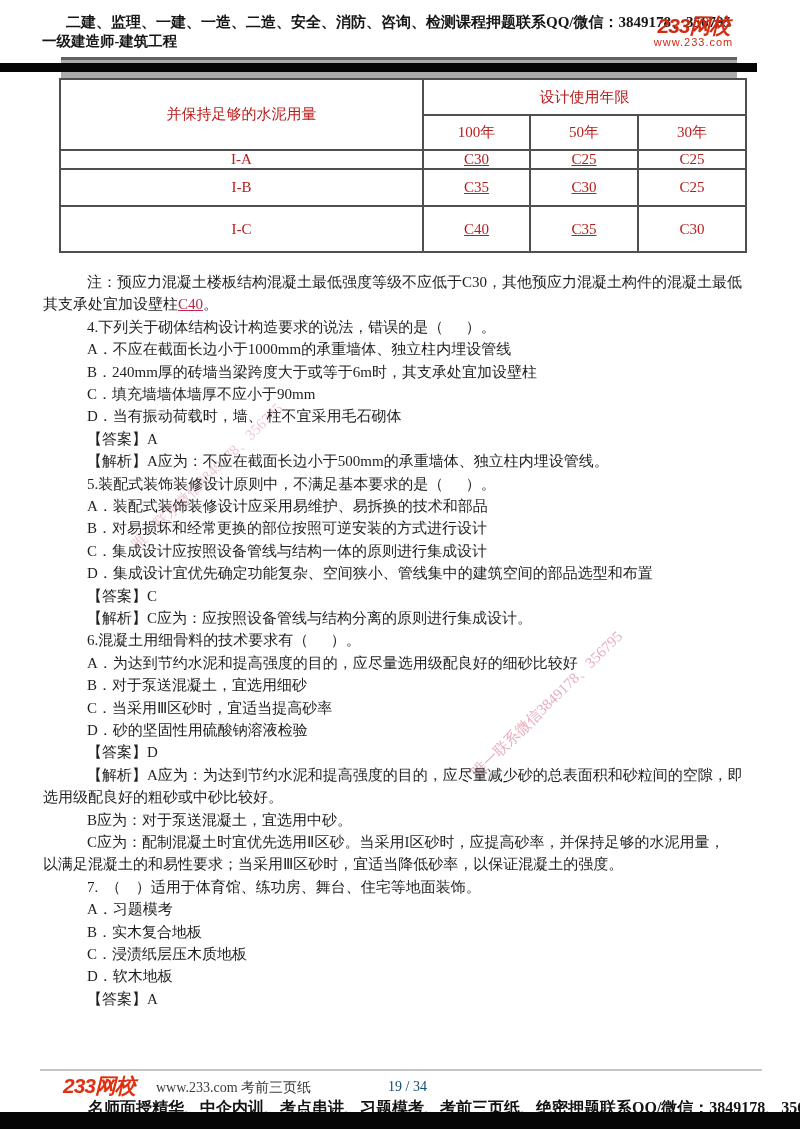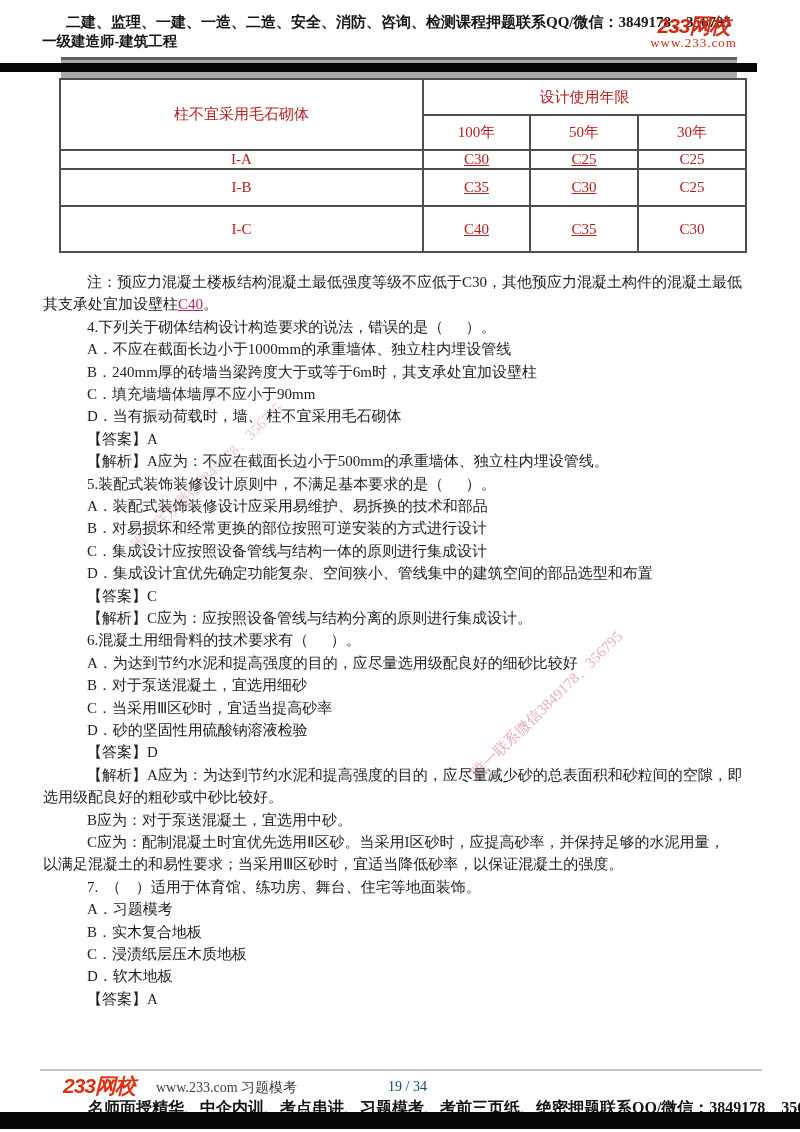--- a/index.html
+++ b/index.html
@@ -6,21 +6,21 @@
   .page{position:relative;width:800px;height:1132px;background:#ffffff;margin:0 auto;
         overflow:hidden;font-family:"Liberation Serif", serif;color:#1e1e1e;}
   
   .hdr-line1{position:absolute;left:66px;top:13px;font-size:15px;font-weight:700;
              color:#161616;white-space:pre;}
   .hdr-line2{position:absolute;left:42px;top:32px;font-size:14.5px;font-weight:700;
              color:#161616;white-space:pre;}
   .brand{position:absolute;left:641px;top:14px;width:105px;text-align:center;}
   .brand-name{font-family:"Liberation Sans",sans-serif;font-style:italic;font-weight:700;
               font-size:21px;color:#d02b13;letter-spacing:-1px;line-height:24px;}
-  .brand-site{font-family:Liberation Serif, serif;font-size:13px;color:#d02b13;
+  .brand-site{font-family:Liberation Sans, sans-serif;font-size:11px;color:#d02b13;
               letter-spacing:1px;line-height:9px;}
   
   .top-gray-bar{position:absolute;left:61px;top:57px;width:676px;height:18px;
                 background:#ababab;border-top:3px solid #606060;}
   .top-black-bar{position:absolute;left:0;top:63px;width:757px;height:9px;background:#060606;}
   
   .qtable{position:absolute;left:59px;top:78px;border-collapse:collapse;table-layout:fixed;
           width:686px;}
   .qtable td{border:2px solid #4f4f4f;text-align:center;vertical-align:middle;
              font-size:15px;color:#b91c1c;padding:0;background:#fff;}
@@ -62,21 +62,21 @@
 
   <table class="qtable">
     <colgroup>
         <col style="width:363px">
         <col style="width:107px">
         <col style="width:108px">
         <col style="width:108px">
       </colgroup>
     <tbody>
         <tr style="height:36px">
-      <td rowspan="2">柱不宜采用毛石砌体</td>
+      <td rowspan="2">并保持足够的水泥用量</td>
       <td colspan="3">设计使用年限</td>
     </tr>
     <tr style="height:35px">
       <td>100年</td>
       <td>50年</td>
       <td>30年</td>
     </tr>
     <tr style="height:18px">
       <td>I-A</td>
       <td class="redlink">C30</td>
@@ -132,18 +132,18 @@
       <div class="bline ind" style="top: 876.8px;"><span>7.  （    ）适用于体育馆、练功房、舞台、住宅等地面装饰。</span></div>
       <div class="bline ind" style="top: 899.2px;"><span>A．习题模考</span></div>
       <div class="bline ind" style="top: 921.6px;"><span>B．实木复合地板</span></div>
       <div class="bline ind" style="top: 944px;"><span>C．浸渍纸层压木质地板</span></div>
       <div class="bline ind" style="top: 966.4px;"><span>D．软木地板</span></div>
       <div class="bline ind" style="top: 988.8px;"><span>【答案】A</span></div>
     </div>
 
   <div class="foot-rule"></div>
   <div class="foot-brand">233网校</div>
-  <div class="foot-site">www.233.com 习题模考</div>
+  <div class="foot-site">www.233.com 考前三页纸</div>
   <div class="foot-page">19 / 34</div>
   <div class="foot-promo">名师面授精华、中企内训、考点串讲、习题模考、考前三页纸、绝密押题联系QQ/微信：3849178、356795</div>
   <div class="bottom-black-bar"></div>
 
 </div>
 
 </body></html>

